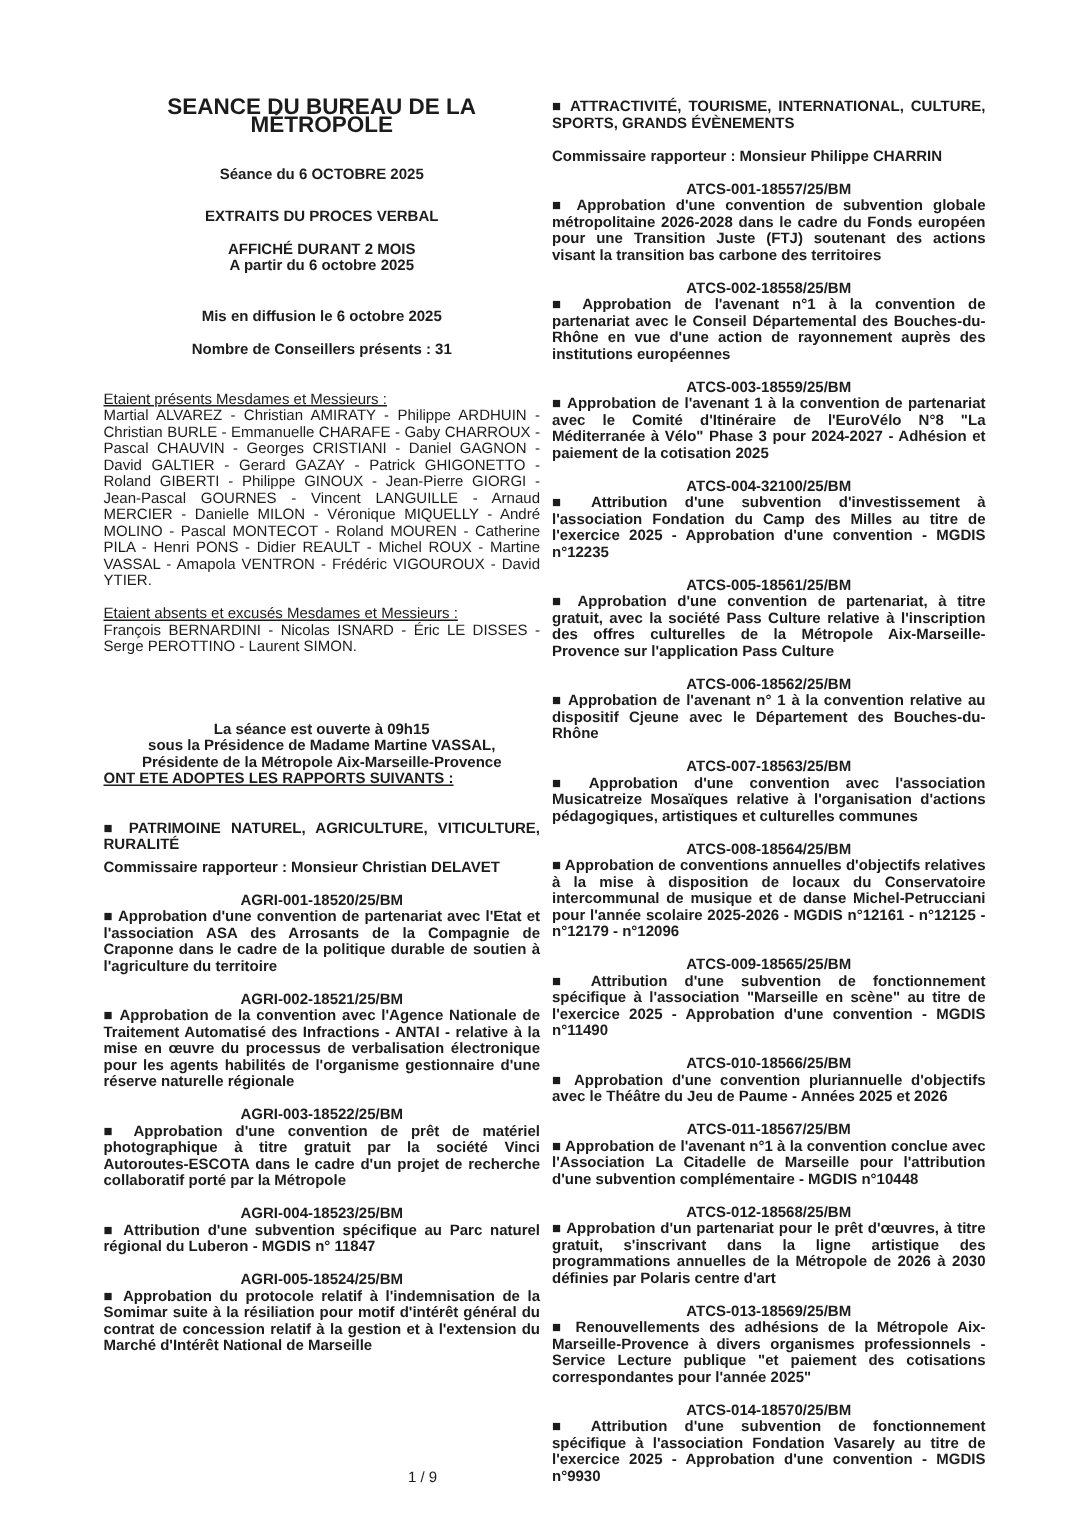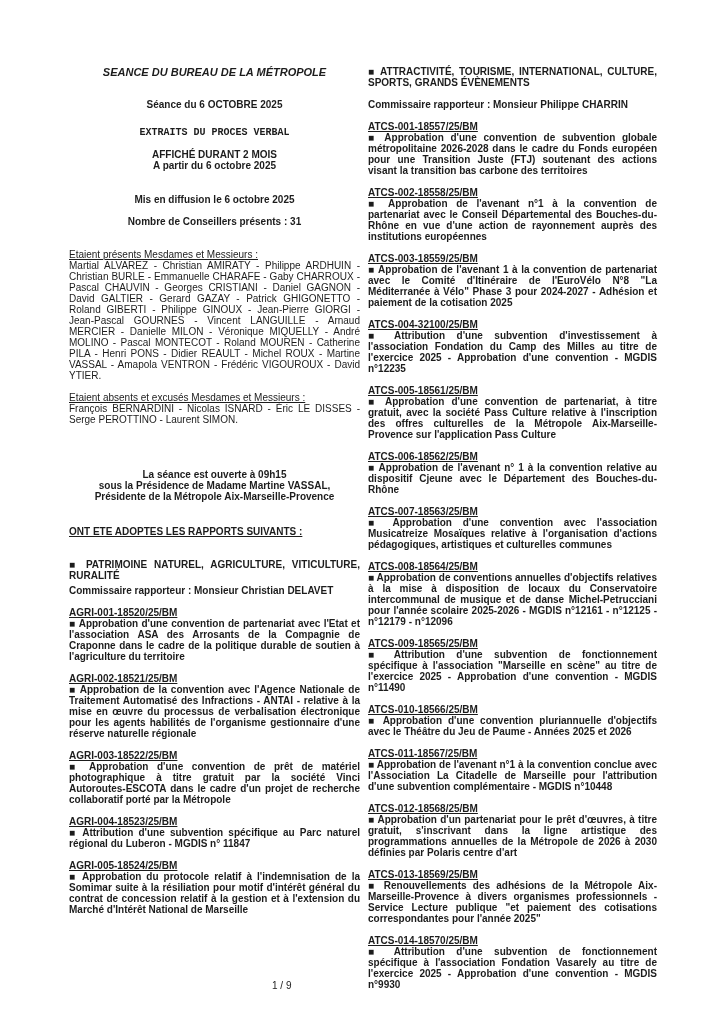--- a/index.html
+++ b/index.html
@@ -23,33 +23,33 @@
     font-weight: 700;
   }
   .col-left  { left: 69px;  width: 291px; }
   .col-right { left: 368px; width: 289px; }
 
   .t-center  { text-align: center; }
   .t-justify { text-align: justify; }
   .w-reg     { font-weight: 400; }
   .u         { text-decoration: underline; }
 
-  .doc-title { font-size: 11px; line-height: 12px; font-style: italic; }
+  .doc-title { font-size: 15px; line-height: 12px; }
 
   .mt11 { margin-top: 11px; }
   .mt12 { margin-top: 4px; }
-  .mt17 { margin-top: 17px; font-family: Liberation Mono, monospace; }
+  .mt17 { margin-top: 17px; }
   .mt21 { margin-top: 21px; }
   .mt22 { margin-top: 22px; }
   .mt23 { margin-top: 23px; }
-  .mt24 { margin-top: 24px; }
+  .mt24 { }
   .mt29 { margin-top: 44px; }
 
   .item { margin-top: 11px; }
-  .item-code { text-align: left; text-decoration: underline; }
+  .item-code { text-align: center; }
   .item-text { text-align: justify; }
 
   .footer {
     position: absolute;
     top: 980px; left: 272px; width: 48px;
     font-size: 10px; line-height: 11px;
     font-weight: 400;
     text-align: left;
   }
 </style>

